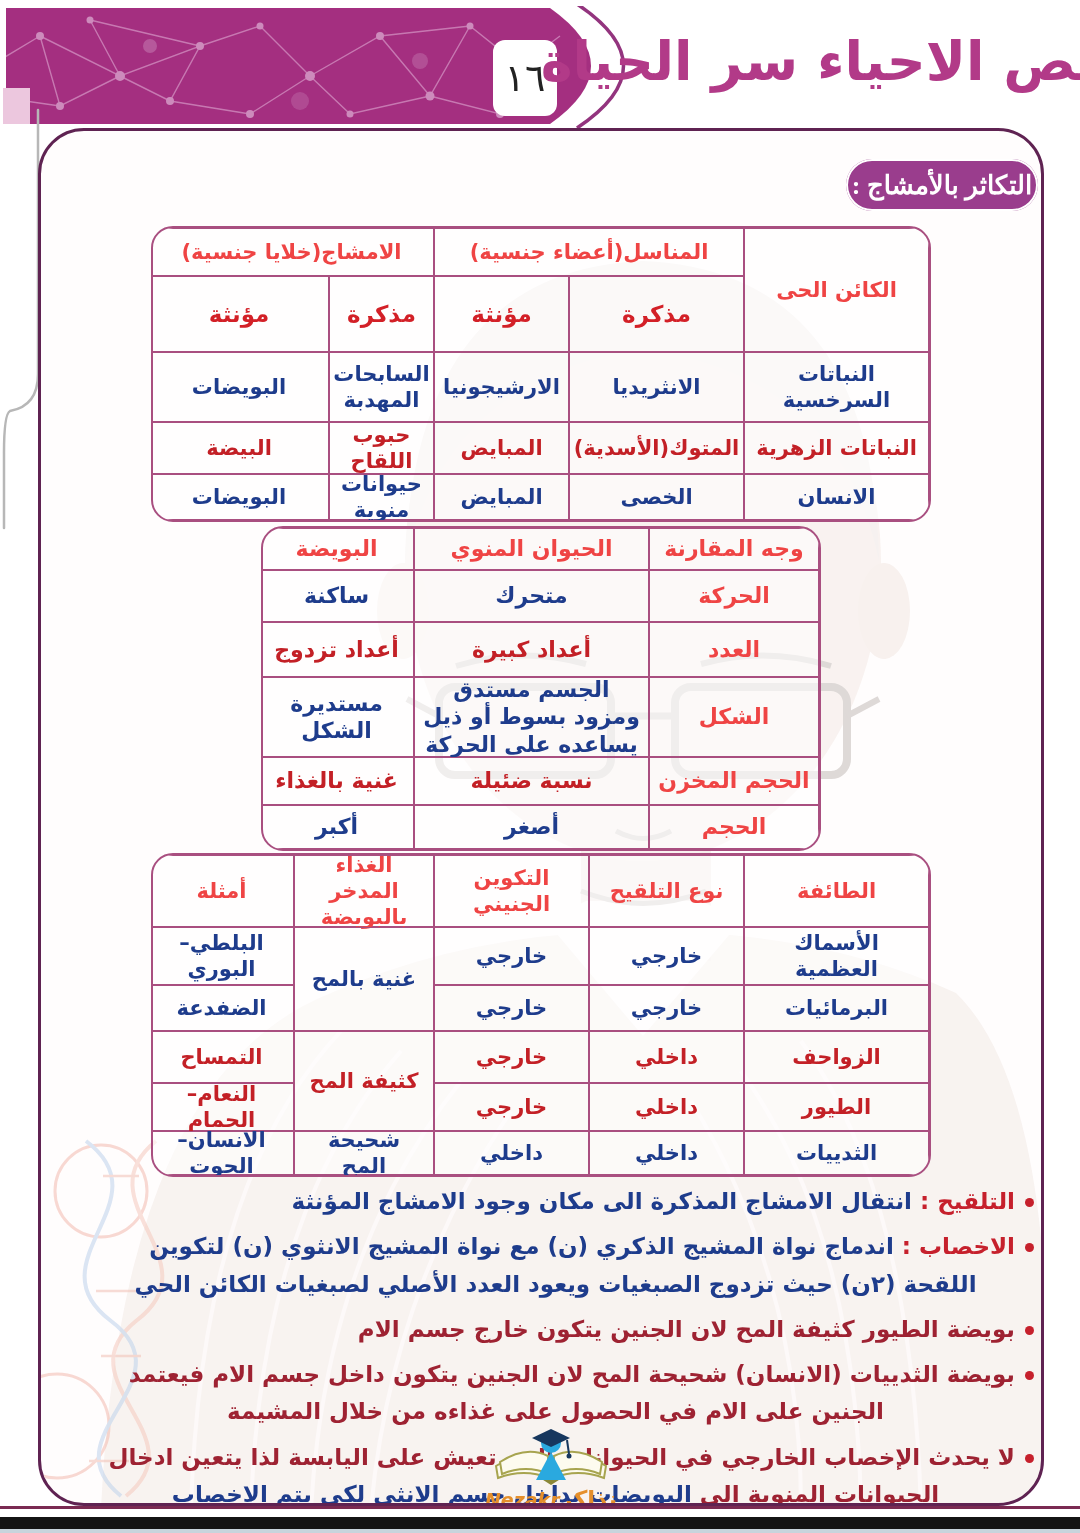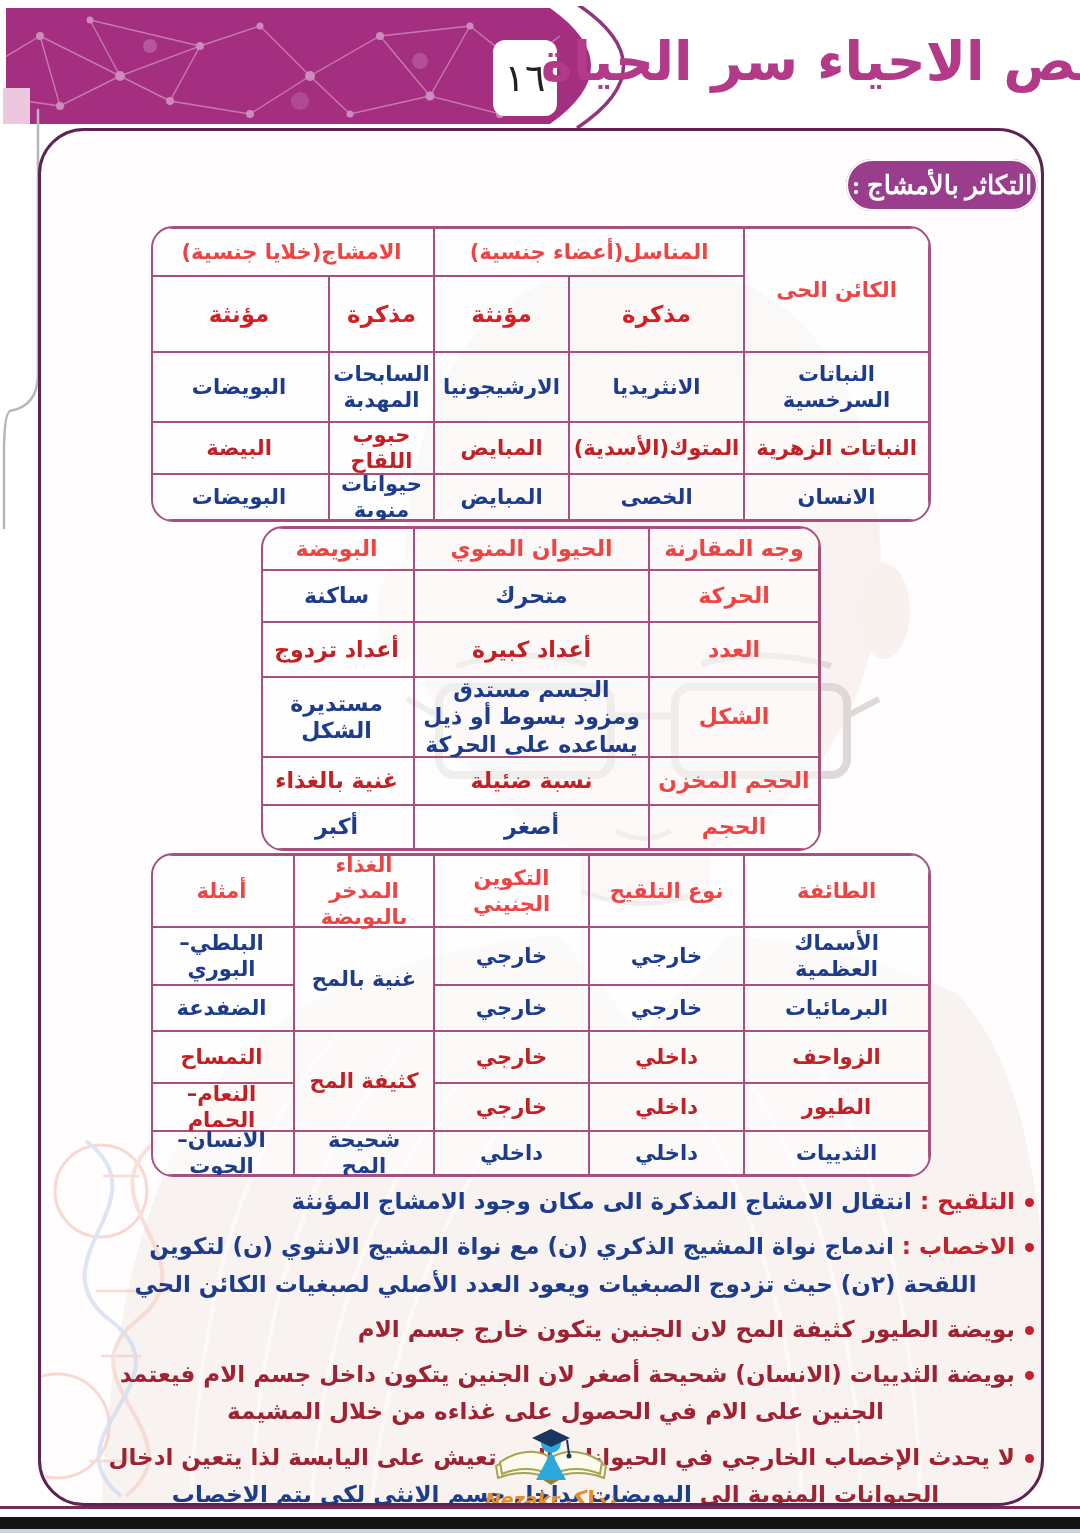--- a/index.html
+++ b/index.html
@@ -290,21 +290,21 @@
     <div class="note">
       <span class="dot"></span>
       <div class="txt center-last"><span class="lbl-red">الاخصاب : </span><span class="txt-blue">اندماج نواة المشيج الذكري (ن) مع نواة المشيج الانثوي (ن) لتكوين اللقحة (٢ن) حيث تزدوج الصبغيات ويعود العدد الأصلي لصبغيات الكائن الحي</span></div>
     </div>
     <div class="note">
       <span class="dot"></span>
       <div class="txt txt-dred">بويضة الطيور كثيفة المح لان الجنين يتكون خارج جسم الام</div>
     </div>
     <div class="note">
       <span class="dot"></span>
-      <div class="txt txt-dred center-last">بويضة الثدييات (الانسان) شحيحة أصغر لان الجنين يتكون داخل جسم الام فيعتمد الجنين على الام في الحصول على غذاءه من خلال المشيمة</div>
+      <div class="txt txt-dred center-last">بويضة الثدييات (الانسان) شحيحة المح لان الجنين يتكون داخل جسم الام فيعتمد الجنين على الام في الحصول على غذاءه من خلال المشيمة</div>
     </div>
     <div class="note">
       <span class="dot"></span>
       <div class="txt center-last"><span class="txt-dred">لا يحدث الإخصاب الخارجي في الحيوانات التي تعيش على اليابسة لذا يتعين ادخال الحيوانات المنوية الى </span><span class="txt-blue">البويضات بداخل جسم الانثى لكي يتم الاخصاب</span></div>
     </div>
   </div>
 
   <div class="logo">
     <svg width="126" height="58" viewBox="0 0 126 58">
       <g stroke="#a7a44f" stroke-width="2" fill="#fdfbef">

